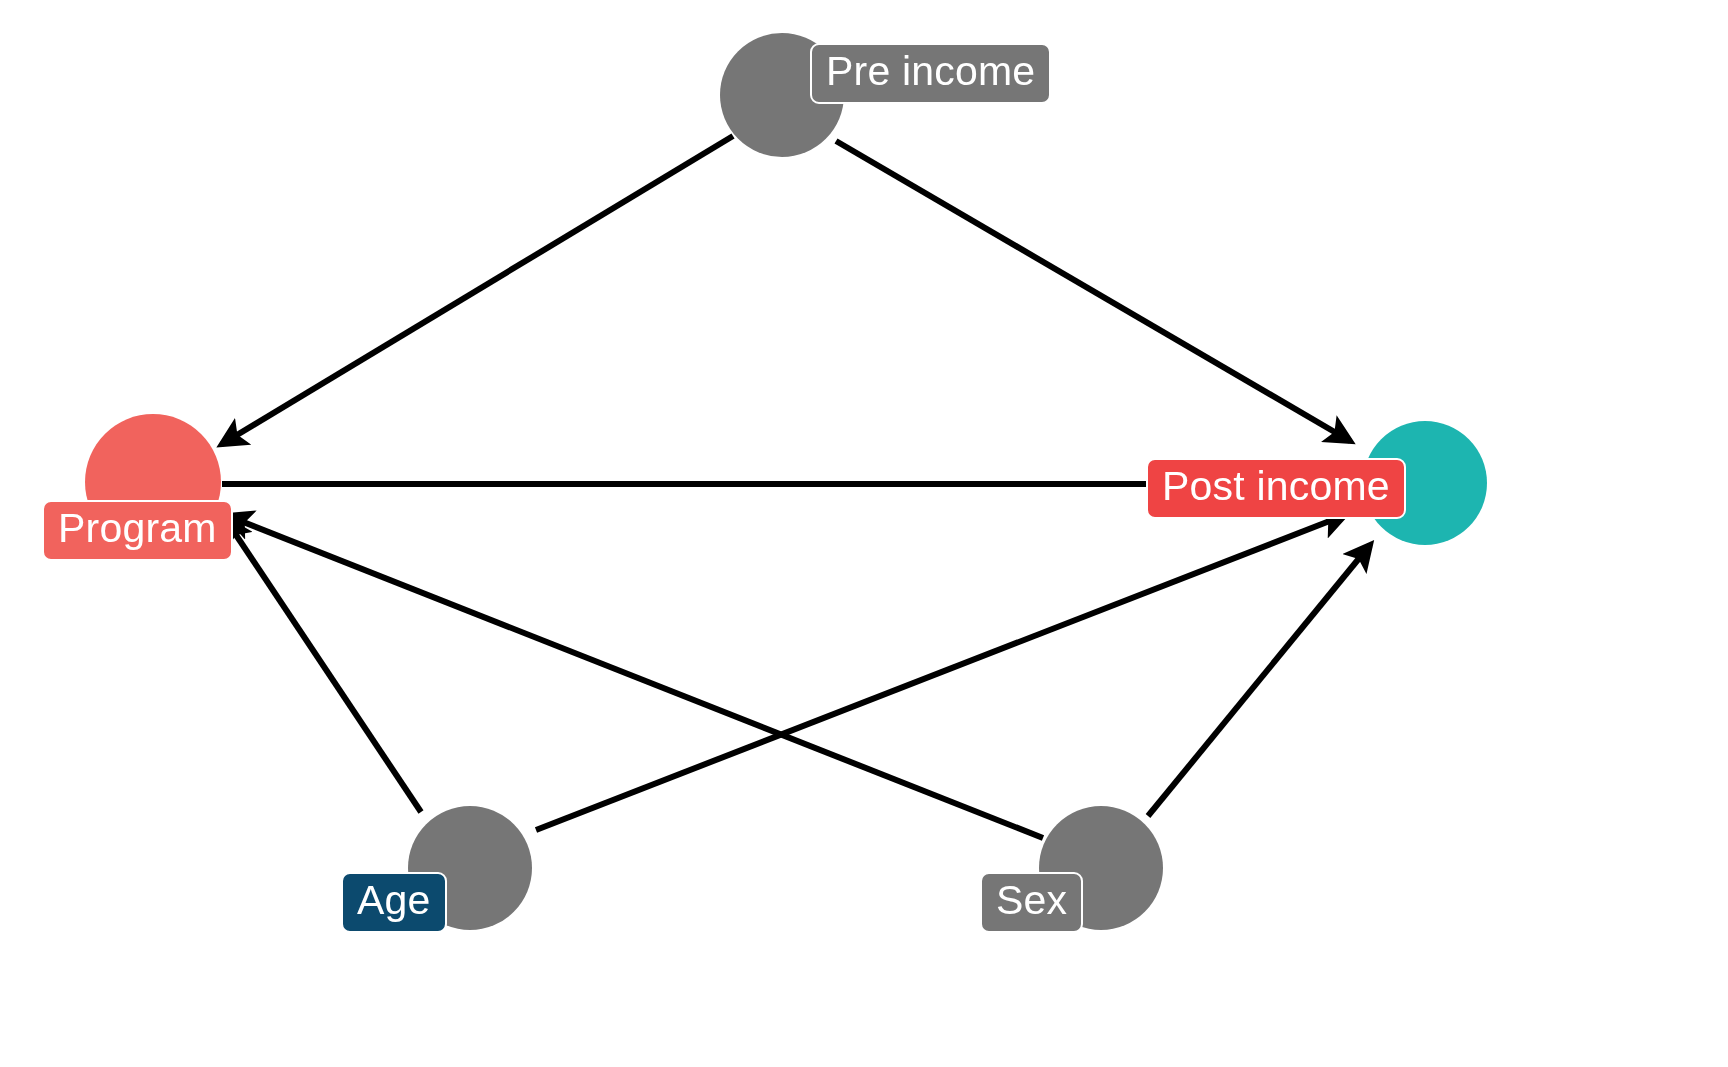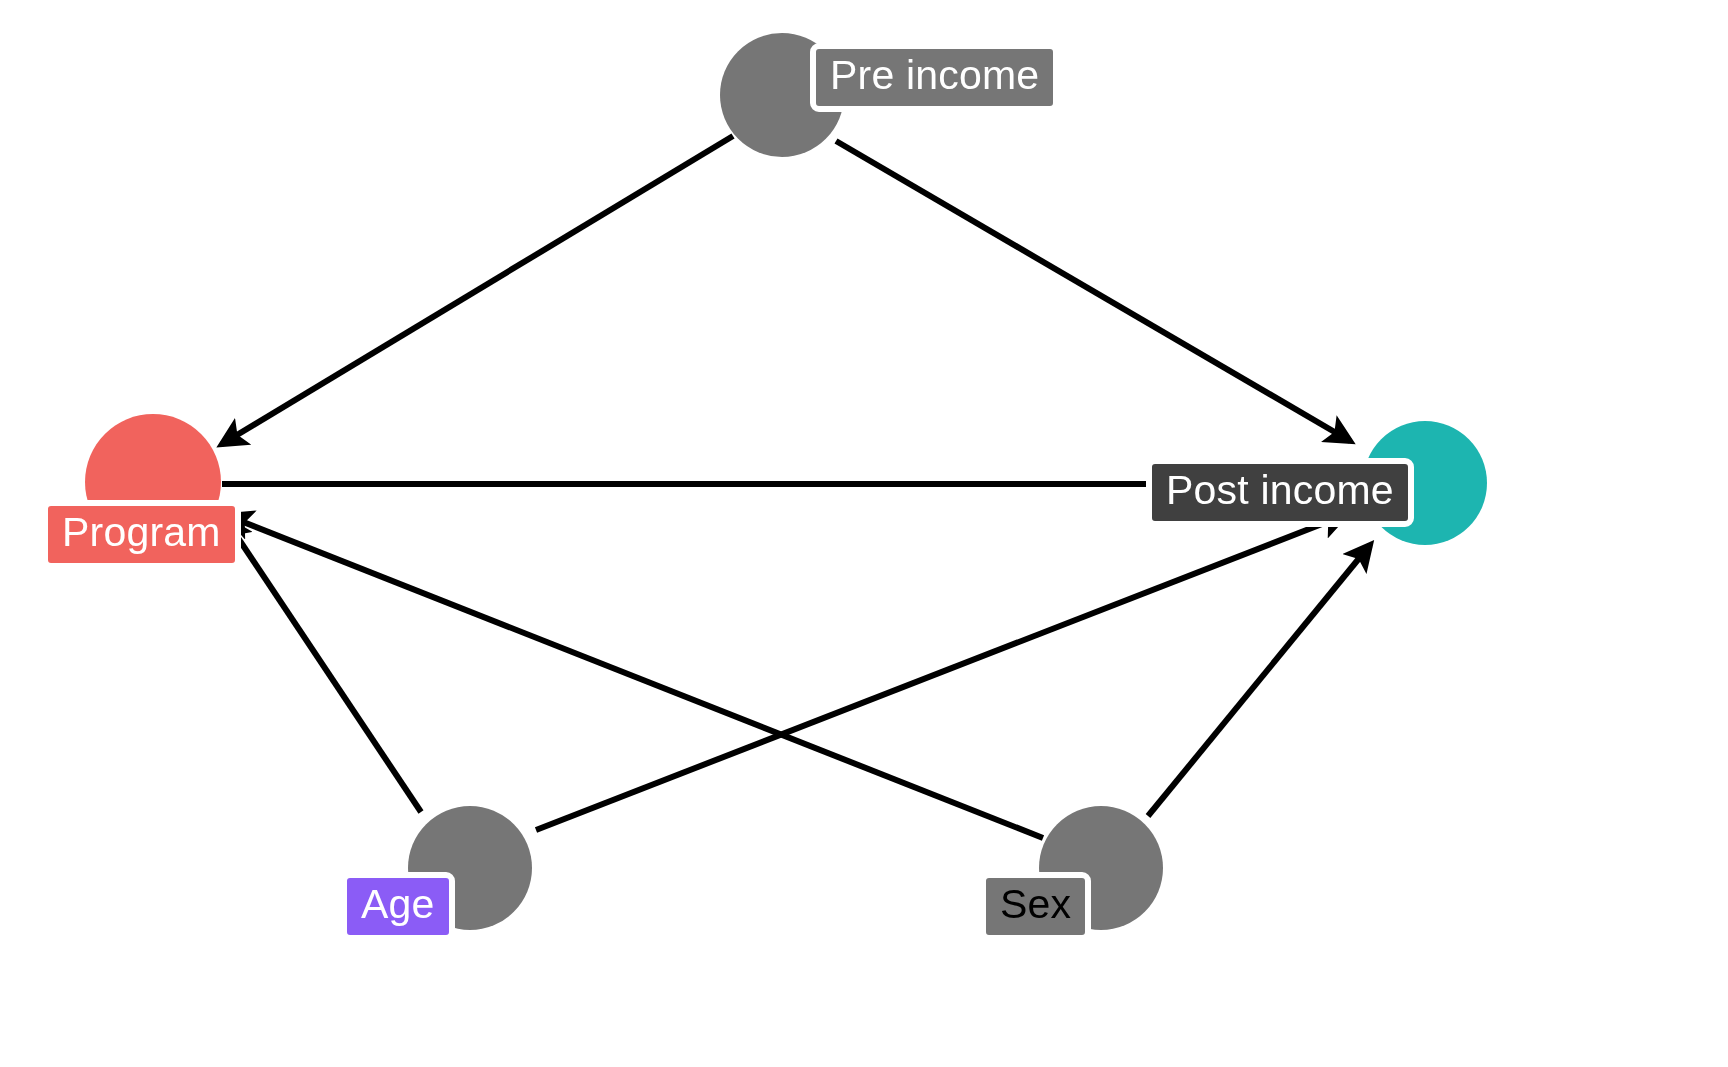--- a/index.html
+++ b/index.html
@@ -28,21 +28,21 @@
     position: absolute;
     border-radius: 50%;
   }
   .node-label {
     position: absolute;
     box-sizing: border-box;
     display: flex;
     align-items: center;
     justify-content: center;
     color: #ffffff;
-    border: 6px solid #c4b5fd;
+    border: 2px solid #c4b5fd;
     border-radius: 9px;
     font-size: 41px;
     line-height: 1;
     letter-spacing: 0.2px;
     white-space: nowrap;
     padding: 6px 14px 10px 14px;
     font-family: "Liberation Sans", sans-serif;
     text-align: center;
   }
 </style>
@@ -69,18 +69,18 @@
   </svg>
 
   <div id="node-layer">
       <div class="node-circle" style="left: 720px; top: 33px; width: 124px; height: 124px; background: rgb(118, 118, 118);"></div>
       <div class="node-circle" style="left: 85px; top: 414px; width: 136px; height: 136px; background: rgb(241, 99, 93);"></div>
       <div class="node-circle" style="left: 1363px; top: 421px; width: 124px; height: 124px; background: rgb(29, 181, 176);"></div>
       <div class="node-circle" style="left: 408px; top: 806px; width: 124px; height: 124px; background: rgb(118, 118, 118);"></div>
       <div class="node-circle" style="left: 1039px; top: 806px; width: 124px; height: 124px; background: rgb(118, 118, 118);"></div>
       <div class="node-label" style="left: 810px; top: 43px; background: rgb(118, 118, 118); border-color: rgb(255, 255, 255); color: rgb(255, 255, 255);">Pre income</div>
       <div class="node-label" style="left: 42px; top: 500px; background: rgb(241, 99, 93); border-color: rgb(255, 255, 255); color: rgb(255, 255, 255);">Program</div>
-      <div class="node-label" style="left: 1146px; top: 458px; background: #404040; border-color: rgb(255, 255, 255); color: rgb(255, 255, 255);">Post income</div>
-      <div class="node-label" style="left: 341px; top: 872px; background: #8b5cf6; border-color: rgb(255, 255, 255); color: rgb(255, 255, 255);">Age</div>
-      <div class="node-label" style="left: 980px; top: 872px; background: rgb(118, 118, 118); border-color: rgb(255, 255, 255); color: #000000;">Sex</div>
+      <div class="node-label" style="left: 1146px; top: 458px; background: #ef4444; border-color: rgb(255, 255, 255); color: rgb(255, 255, 255);">Post income</div>
+      <div class="node-label" style="left: 341px; top: 872px; background: #0c4a6e; border-color: rgb(255, 255, 255); color: rgb(255, 255, 255);">Age</div>
+      <div class="node-label" style="left: 980px; top: 872px; background: rgb(118, 118, 118); border-color: rgb(255, 255, 255); color: #ffffff;">Sex</div>
     </div>
 
 </div>
 
 </body></html>

